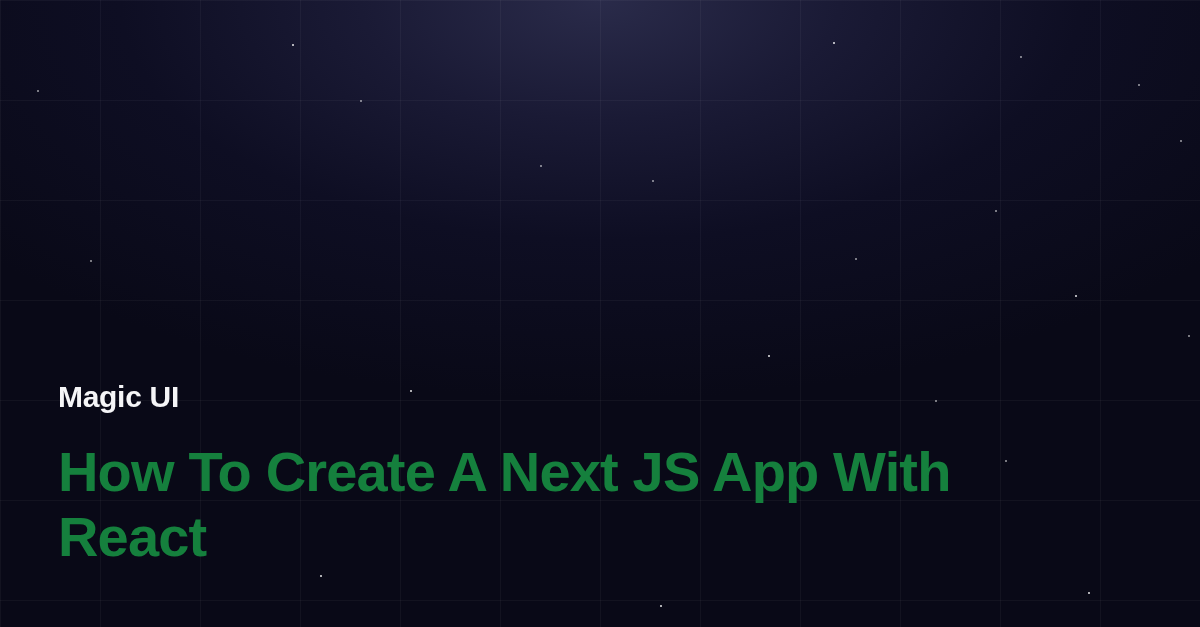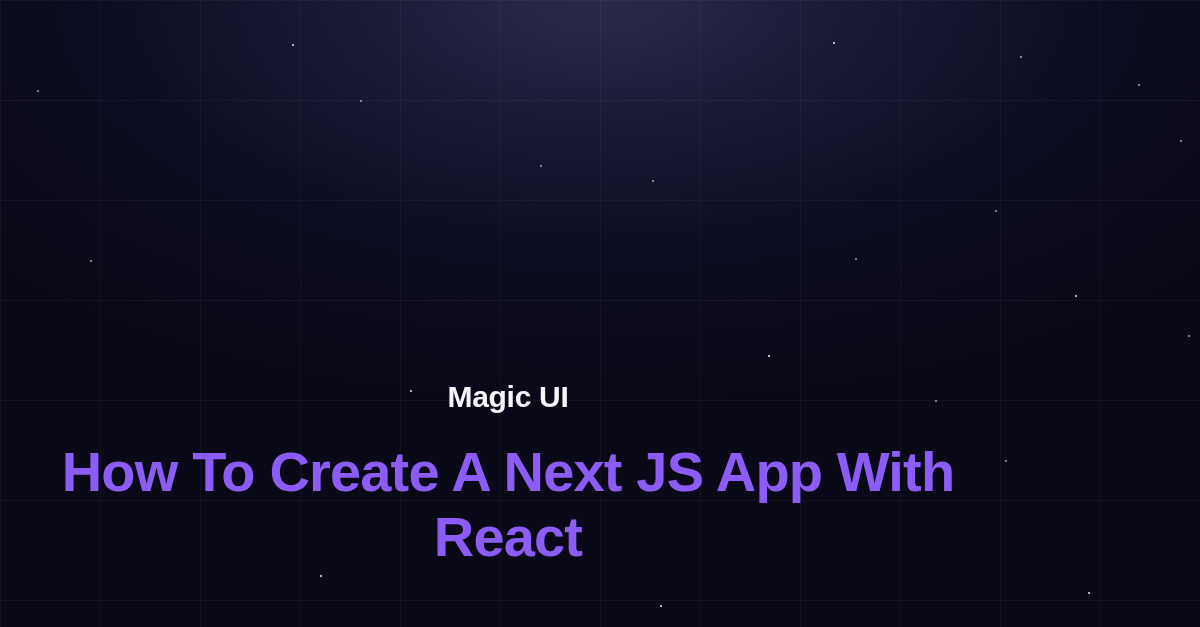--- a/index.html
+++ b/index.html
@@ -1,15 +1,15 @@
 <!DOCTYPE html>
 <html><head>
   <meta charset="utf-8">
   <style>
-    * { margin: 0; padding: 0; box-sizing: border-box; text-align: center; }
+    * { margin: 0; padding: 0; box-sizing: border-box; }
     body {
       width: 1200px;
       height: 627px;
       background: radial-gradient(ellipse 800px 400px at 50% 0%, #2a2b4a 0%, #1a1a35 30%, #0e0e23 60%, #090917 100%);
       font-family: -apple-system, BlinkMacSystemFont, "Segoe UI", Helvetica, Arial, sans-serif;
       position: relative;
       overflow: hidden;
     }
     .grid {
       position: absolute;
@@ -27,21 +27,21 @@
       bottom: 58px;
     }
     .brand {
       color: #f5f5f7;
       font-size: 30px;
       font-weight: 700;
       letter-spacing: -0.01em;
       margin-bottom: 26px;
     }
     .title {
-      color: #8b5cf6;
+      color: #15803d;
       font-size: 56px;
       font-weight: 800;
       line-height: 1.15;
       letter-spacing: -0.015em;
       max-width: 900px;
     }
     .star {
       position: absolute;
       background: #ffffff;
       border-radius: 50%;

